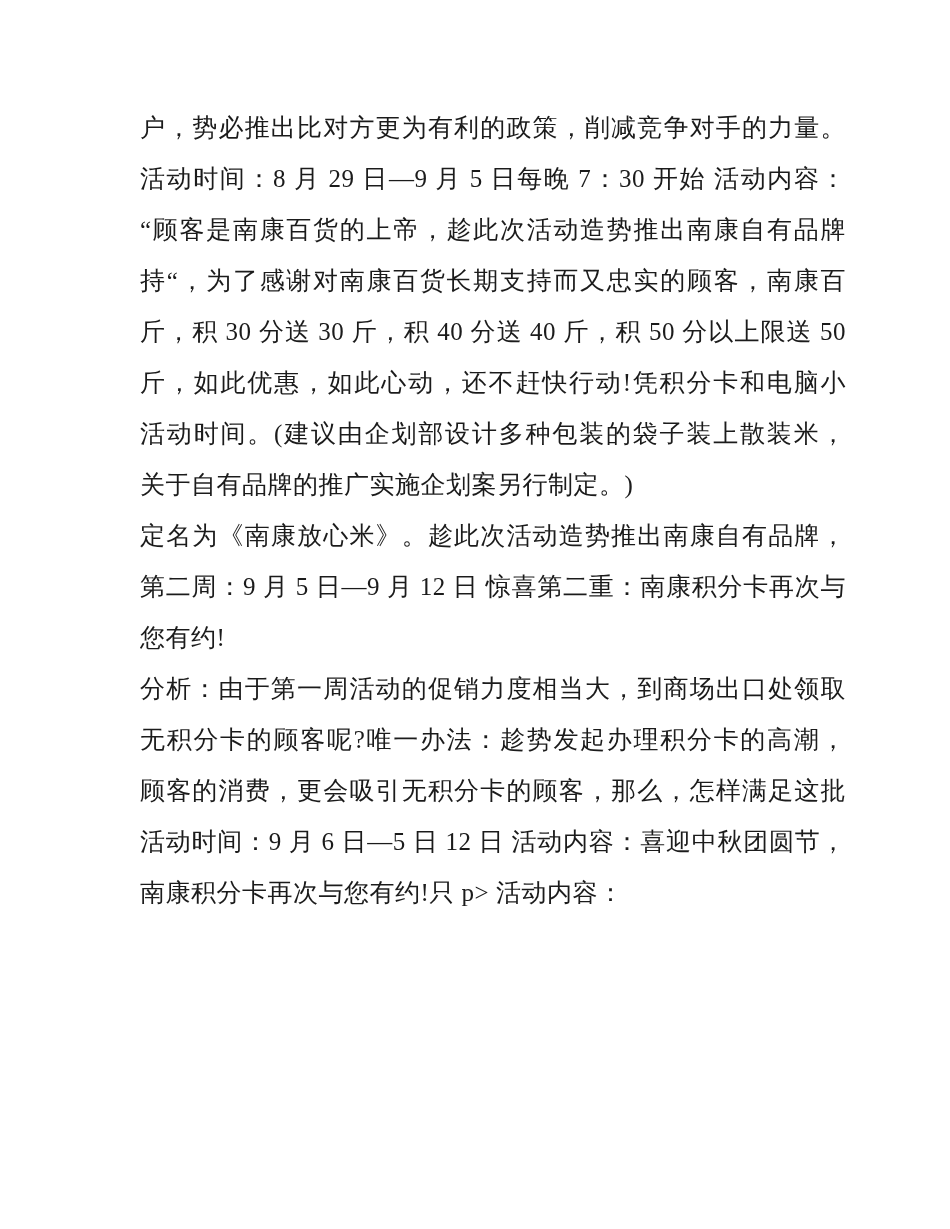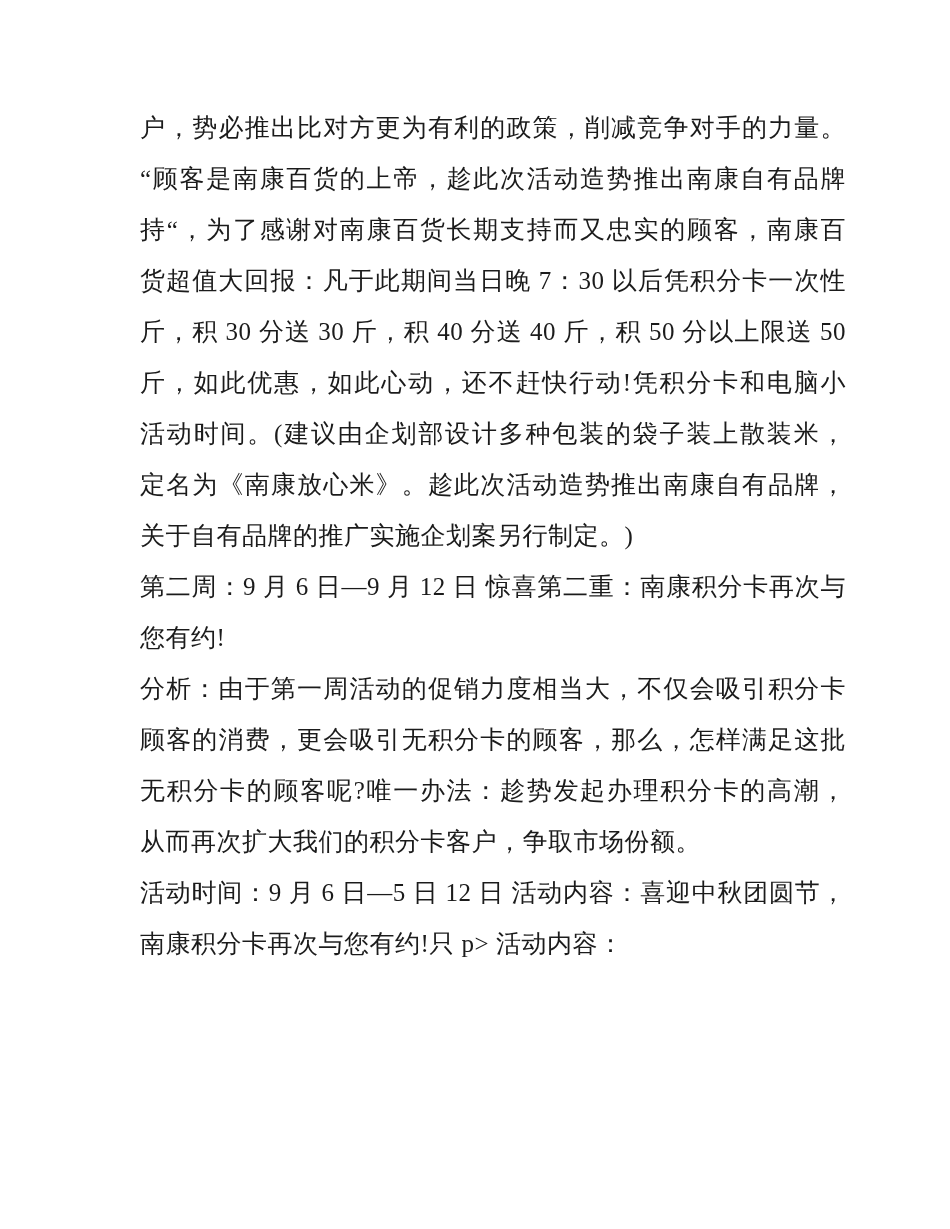--- a/index.html
+++ b/index.html
@@ -34,30 +34,29 @@
     text-align: justify;
     text-align-last: justify;
   }
 </style>
 </head>
 <body>
 
 <div class="page">
   <div class="text-block" id="text-block">
       <div class="line full">户，势必推出比对方更为有利的政策，削减竞争对手的力量。</div>
+      <div class="line full">活动时间：8 月 29 日—9 月 5 日每晚 7：30 开始 活动内容：</div>
       <div class="line full">“顾客是南康百货的上帝，趁此次活动造势推出南康自有品牌</div>
       <div class="line full">持“，为了感谢对南康百货长期支持而又忠实的顾客，南康百</div>
-      <div class="line full">货超值大回报：凡于此期间当日晚 7：30 以后凭积分卡一次性</div>
       <div class="line full">斤，积 30 分送 30 斤，积 40 分送 40 斤，积 50 分以上限送 50</div>
       <div class="line full">斤，如此优惠，如此心动，还不赶快行动!凭积分卡和电脑小</div>
       <div class="line full">活动时间。(建议由企划部设计多种包装的袋子装上散装米，</div>
+      <div class="line">关于自有品牌的推广实施企划案另行制定。)</div>
       <div class="line full">定名为《南康放心米》。趁此次活动造势推出南康自有品牌，</div>
-      <div class="line">关于自有品牌的推广实施企划案另行制定。)</div>
-      <div class="line full">第二周：9 月 6 日—9 月 12 日 惊喜第二重：南康积分卡再次与</div>
+      <div class="line full">第二周：9 月 5 日—9 月 12 日 惊喜第二重：南康积分卡再次与</div>
       <div class="line">您有约!</div>
-      <div class="line full">分析：由于第一周活动的促销力度相当大，不仅会吸引积分卡</div>
+      <div class="line full">分析：由于第一周活动的促销力度相当大，到商场出口处领取</div>
+      <div class="line full">无积分卡的顾客呢?唯一办法：趁势发起办理积分卡的高潮，</div>
       <div class="line full">顾客的消费，更会吸引无积分卡的顾客，那么，怎样满足这批</div>
-      <div class="line full">无积分卡的顾客呢?唯一办法：趁势发起办理积分卡的高潮，</div>
-      <div class="line">从而再次扩大我们的积分卡客户，争取市场份额。</div>
       <div class="line full">活动时间：9 月 6 日—5 日 12 日 活动内容：喜迎中秋团圆节，</div>
       <div class="line">南康积分卡再次与您有约!只 p&gt; 活动内容：</div>
     </div>
 </div>
 
 </body></html>

